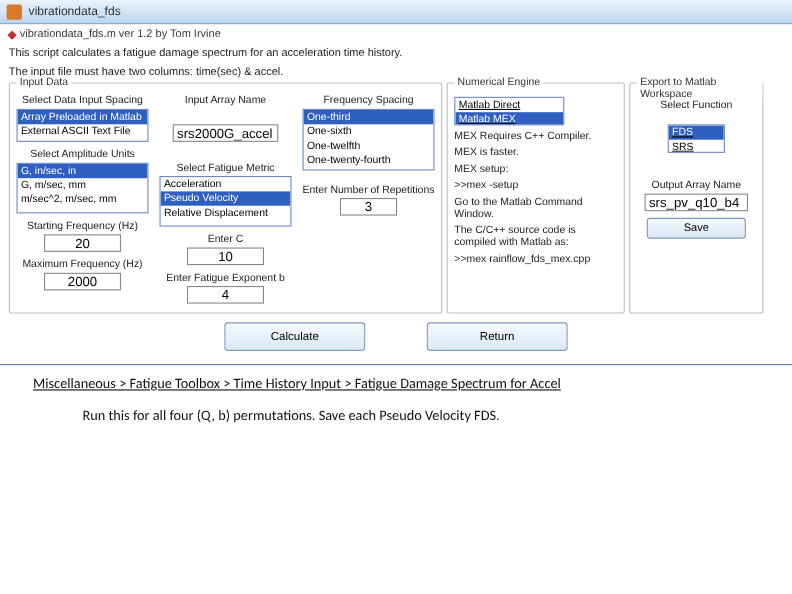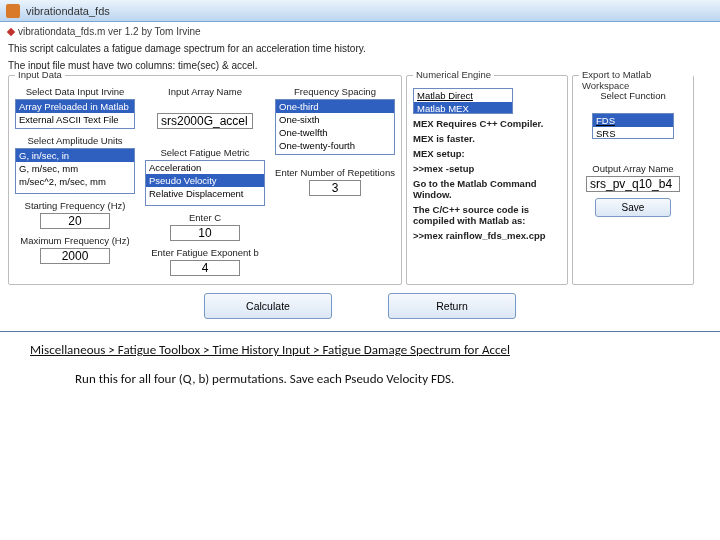--- a/index.html
+++ b/index.html
@@ -21,23 +21,23 @@
   .col { flex: 1; display: flex; flex-direction: column; }
   .field-label { font-size: 9.5px; color: #222; margin: 6px 0 2px 0; text-align: center; }
   .listbox { border: 1px solid #6b8abf; background: #fff; width: 100%; font-size: 9.5px; height: 30px; overflow: hidden; }
   .listbox.tall { height: 46px; }
   .listbox.short { height: 26px; text-decoration: underline; }
   .listbox .opt { padding: 1px 3px; white-space: nowrap; cursor: default; }
   .listbox .opt.sel { background: #2f5fbf; color: #fff; }
   .textfield { border: 1px solid #888; background: #fff; width: 70px; height: 16px; font-size: 12px; padding: 1px 3px; text-align: center; }
   .center { display: flex; justify-content: center; }
   .num-body { font-size: 9.5px; color: #222; }
-  .num-body > div { margin: 4px 0; font-weight: bold; }
+  .num-body > div { margin: 4px 0; }
   .btn { border: 1px solid #7a99c4; background: linear-gradient(#f6f9fd,#dbe7f5); border-radius: 3px; font-size: 10.5px; padding: 4px 0; text-align: center; cursor: pointer; }
-  .btn.save { width: 76px; margin: 6px auto 0 auto; font-size: 10px; padding: 3px 0; }
+  .btn.save { width: 90px; margin: 6px auto 0 auto; font-size: 10px; padding: 3px 0; }
   .big-buttons { display: flex; justify-content: center; gap: 56px; margin: 8px 0 0 0; }
   .big-buttons .btn { width: 128px; padding: 6px 0; }
   .divider { height: 1px; background: #5b7aa3; margin-top: 6px; }
   .caption { padding: 10px 20px 4px 30px; font-size: 13px; font-family: Calibri, Arial, sans-serif; color: #111; }
   .caption .u { text-decoration: underline; display: inline-block; }
   .caption .line2 { margin-top: 14px; padding-left: 45px; }
 </style>
 </head>
 <body>
 
@@ -55,21 +55,21 @@
     <div class="desc">This script calculates a fatigue damage spectrum for an acceleration time history.</div>
     <div class="desc">The input file must have two columns:  time(sec) &amp; accel.</div>
   </div>
 
   <div class="panels">
 
     <div class="panel inputdata">
       <span class="panel-label">Input Data</span>
       <div class="cols">
         <div class="col">
-          <div class="field-label">Select Data Input Irvine</div>
+          <div class="field-label">Select Data Input Spacing</div>
           <div class="listbox">
             <div class="opt sel">Array Preloaded in Matlab</div>
             <div class="opt">External ASCII Text File</div>
           </div>
           <div class="field-label">Select Amplitude Units</div>
           <div class="listbox tall">
             <div class="opt sel">G, in/sec, in</div>
             <div class="opt">G, m/sec, mm</div>
             <div class="opt">m/sec^2, m/sec, mm</div>
           </div>
@@ -133,21 +133,21 @@
         <div>&gt;&gt;mex -setup</div>
         <div>Go to the Matlab Command Window.</div>
         <div>The C/C++ source code is compiled with Matlab as:</div>
         <div>&gt;&gt;mex rainflow_fds_mex.cpp</div>
       </div>
     </div>
 
     <div class="panel export">
       <span class="panel-label">Export to Matlab Workspace</span>
       <div class="field-label" style="margin-top:10px;">Select Function</div>
-      <div class="listbox short" style="width:82px;margin:12px auto;">
+      <div class="listbox short" style="width:52px;margin:12px auto;">
         <div class="opt sel">FDS</div>
         <div class="opt">SRS</div>
       </div>
       <div class="field-label" style="margin-top:24px;">Output Array Name</div>
       <div class="center">
           <input class="textfield" style="width: 94px; text-align: left;" value="srs_pv_q10_b4">
         </div>
       <div class="btn save">Save</div>
     </div>
 

